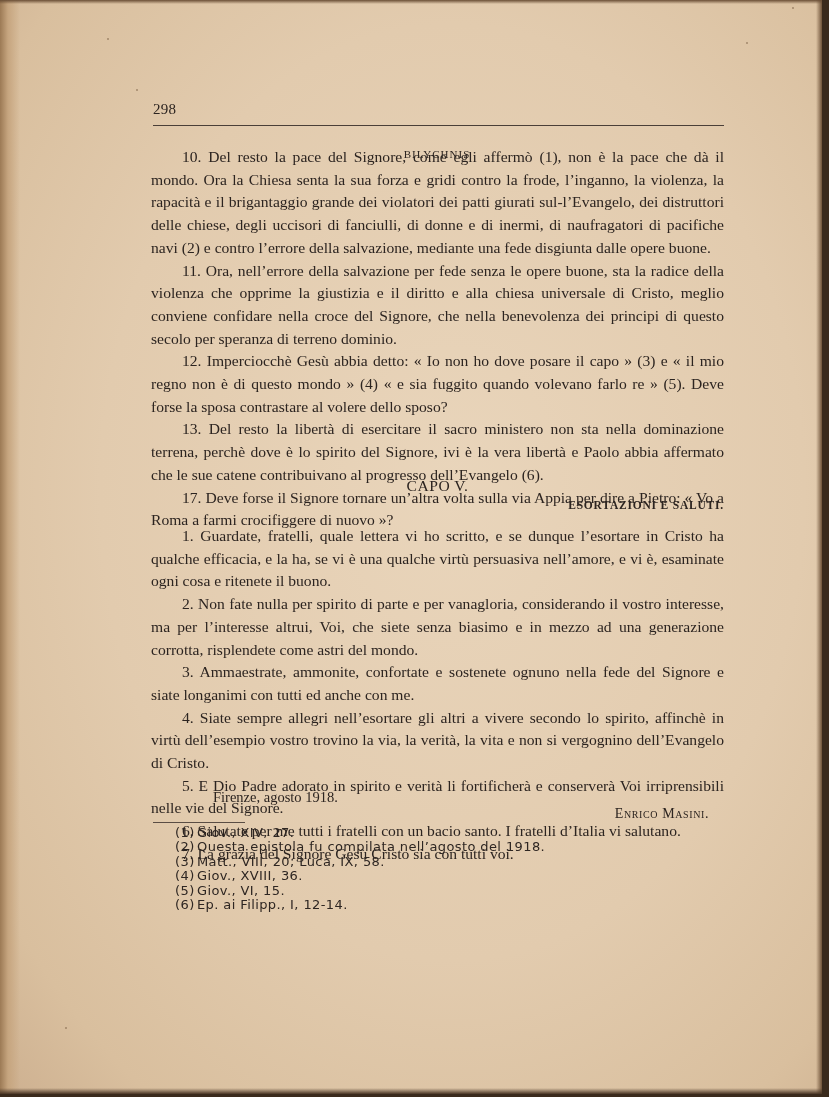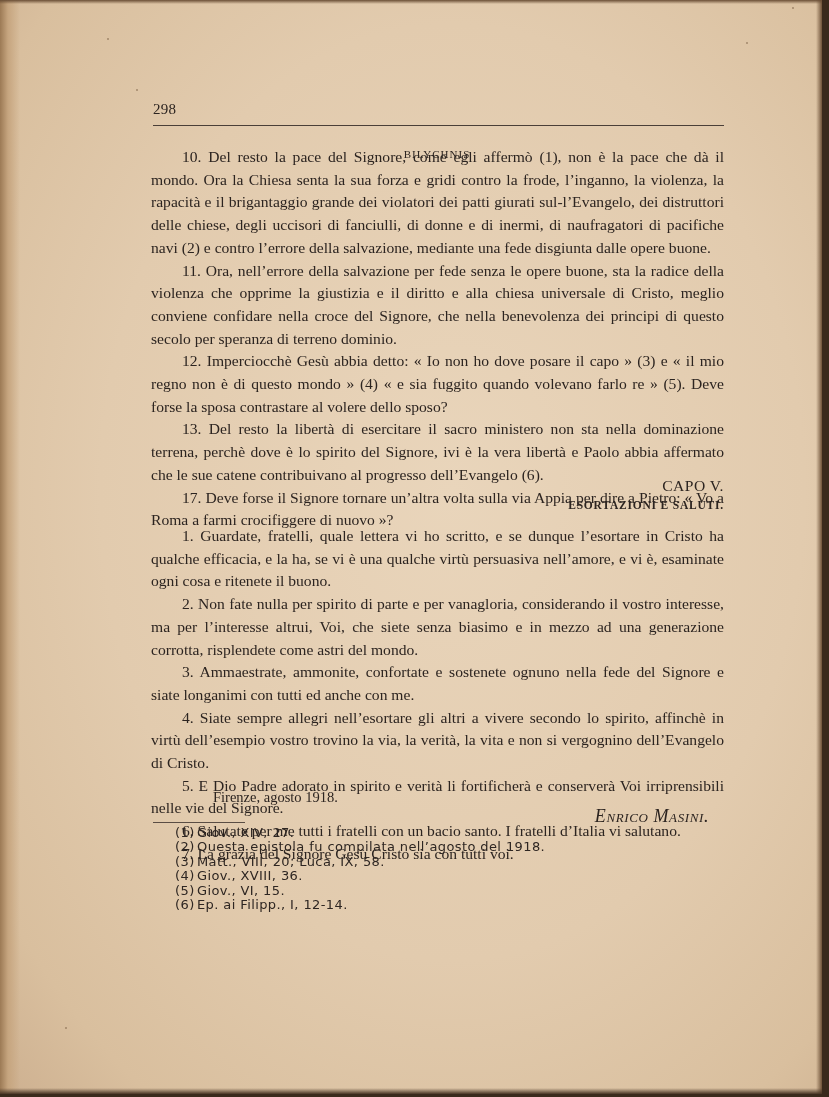--- a/index.html
+++ b/index.html
@@ -101,21 +101,21 @@
   .para {
     margin: 0;
     text-indent: 31px;
   }
 
   .chapter-title {
     position: absolute;
     left: 151px;
     width: 573px;
     top: 477px;
-    text-align: right;
+    text-align: center;
     font-size: 15.6px;
     letter-spacing: 0.5px;
   }
   .chapter-subtitle {
     position: absolute;
     left: 151px;
     width: 573px;
     top: 499px;
     text-align: right;
     font-size: 11.5px;
@@ -135,24 +135,23 @@
   .closing-place {
     position: absolute;
     left: 213px;
     top: 789px;
     font-size: 14.5px;
   }
   .signature {
     position: absolute;
     right: 113px;
     top: 806px;
-    font-size: 18px;
+    font-size: 14px;
     font-variant: small-caps;
     letter-spacing: 0.6px;
-    font-style: italic;
   }
   .footnote-rule {
     position: absolute;
     left: 153px;
     top: 822px;
     width: 92px;
     height: 0;
     border-top: 1px solid #5a4d44;
   }
   .footnotes {

